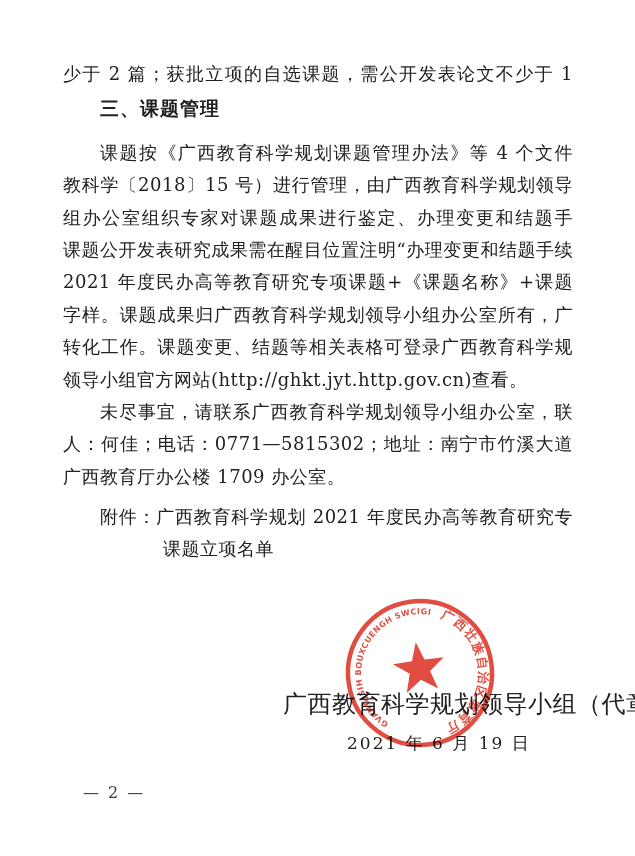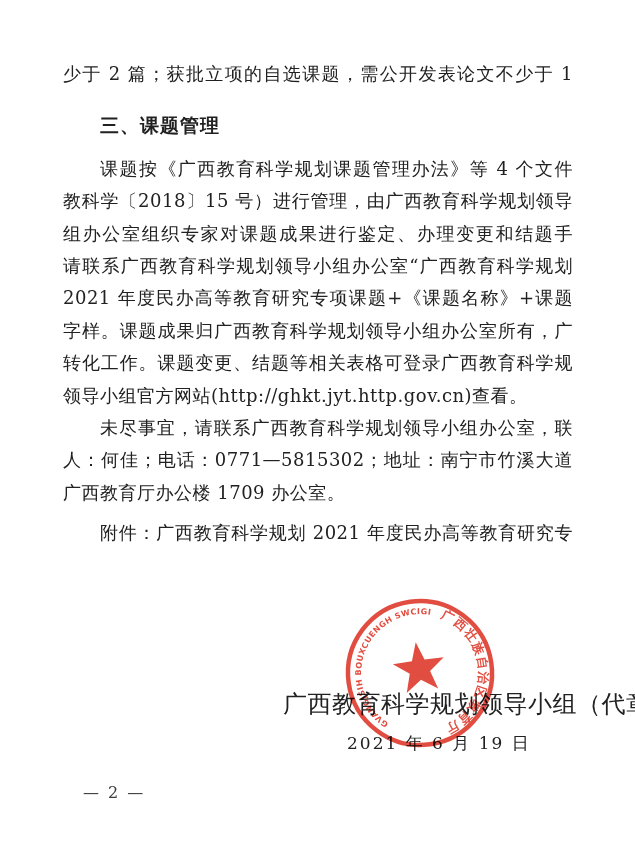--- a/index.html
+++ b/index.html
@@ -20,27 +20,27 @@
     height:32.4px;
     overflow:hidden;
     text-align:justify;
     text-justify:inter-character;
     letter-spacing:0.5px;
   }
   .line.fill{ text-align-last:justify; }
   .line.indent{ padding-left:37px; }
   .line.indent2{ padding-left:100px; }
   .heading{
-    font-family:Liberation Sans, sans-serif;
+    font-family:Liberation Mono, monospace;
     font-weight:700;
     font-size:19px;
     line-height:32.4px;
     height:32.4px;
     padding-left:37px;
-    margin:20px 0 10px 0;
+    margin:4px 0 10px 0;
     letter-spacing:1px;
   }
   .attach1{ margin-top:8px; }
   .signature-line{
     position:absolute;left:283px;top:655px;
     font-size:24px;line-height:26px;letter-spacing:0.5px;
     white-space:nowrap;
     margin-top:36px;
   }
   .date-line{
@@ -75,31 +75,32 @@
 <div class="page">
 
   <div class="content">
     <div class="line fill">少于 2 篇；获批立项的自选课题，需公开发表论文不少于 1 篇。</div>
 
     <div class="heading">三、课题管理</div>
 
     <div class="line fill indent">课题按《广西教育科学规划课题管理办法》等 4 个文件（桂</div>
     <div class="line fill">教科学〔2018〕15 号）进行管理，由广西教育科学规划领导小</div>
     <div class="line fill">组办公室组织专家对课题成果进行鉴定、办理变更和结题手续。</div>
-    <div class="line fill">请联系广西教育科学规划领导小组办公室“广西教育科学规划</div>
+    <div class="line fill">课题公开发表研究成果需在醒目位置注明“办理变更和结题手续</div>
     <div class="line fill">2021 年度民办高等教育研究专项课题+《课题名称》+课题编号”</div>
     <div class="line fill">字样。课题成果归广西教育科学规划领导小组办公室所有，广西</div>
     <div class="line fill">转化工作。课题变更、结题等相关表格可登录广西教育科学规划</div>
     <div class="line">领导小组官方网站(http://ghkt.jyt.http.gov.cn)查看。</div>
 
     <div class="line fill indent">未尽事宜，请联系广西教育科学规划领导小组办公室，联系</div>
     <div class="line fill">人：何佳；电话：0771—5815302；地址：南宁市竹溪大道 69 号</div>
     <div class="line">广西教育厅办公楼 1709 办公室。</div>
 
     <div class="line fill indent attach1">附件：广西教育科学规划 2021 年度民办高等教育研究专项</div>
+    <div class="line indent2">课题立项名单</div>
   </div>
 
   <div class="signature-line">广西教育科学规划领导小组（代章）</div>
 
   <div class="date-line">2021 年 6 月 19 日</div>
 
   <div class="seal">
     <svg viewBox="0 0 164 164" xmlns="http://www.w3.org/2000/svg">
       <circle cx="82" cy="82" r="72" fill="none" stroke="#dd3526" stroke-width="4.5"></circle>
       <polygon fill="#dd3526" points="82,51 88.35,69.26 107.68,69.66 92.27,81.34 97.87,99.84 82,88.8 66.13,99.84 71.73,81.34 56.32,69.66 75.65,69.26"></polygon>

